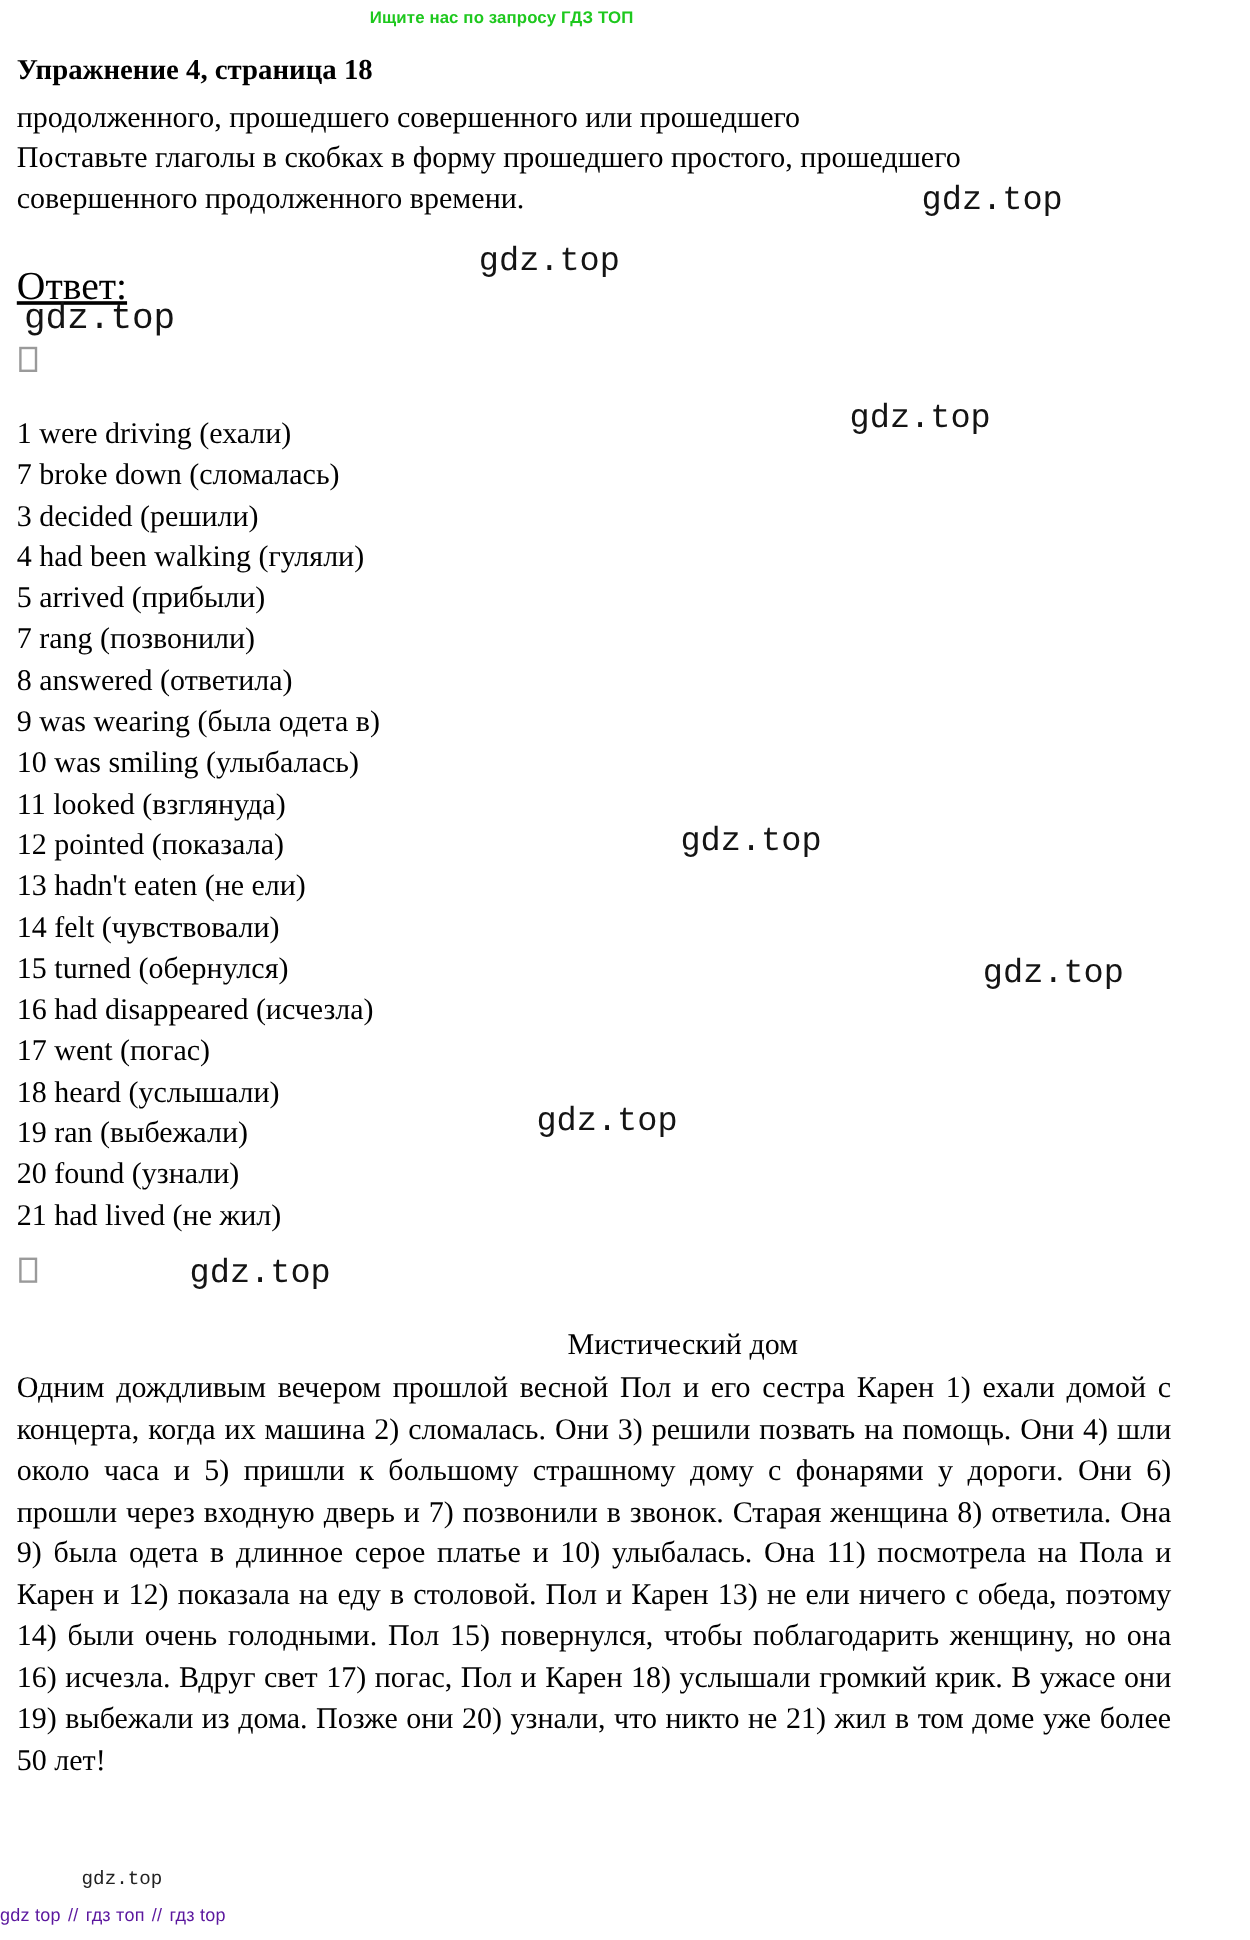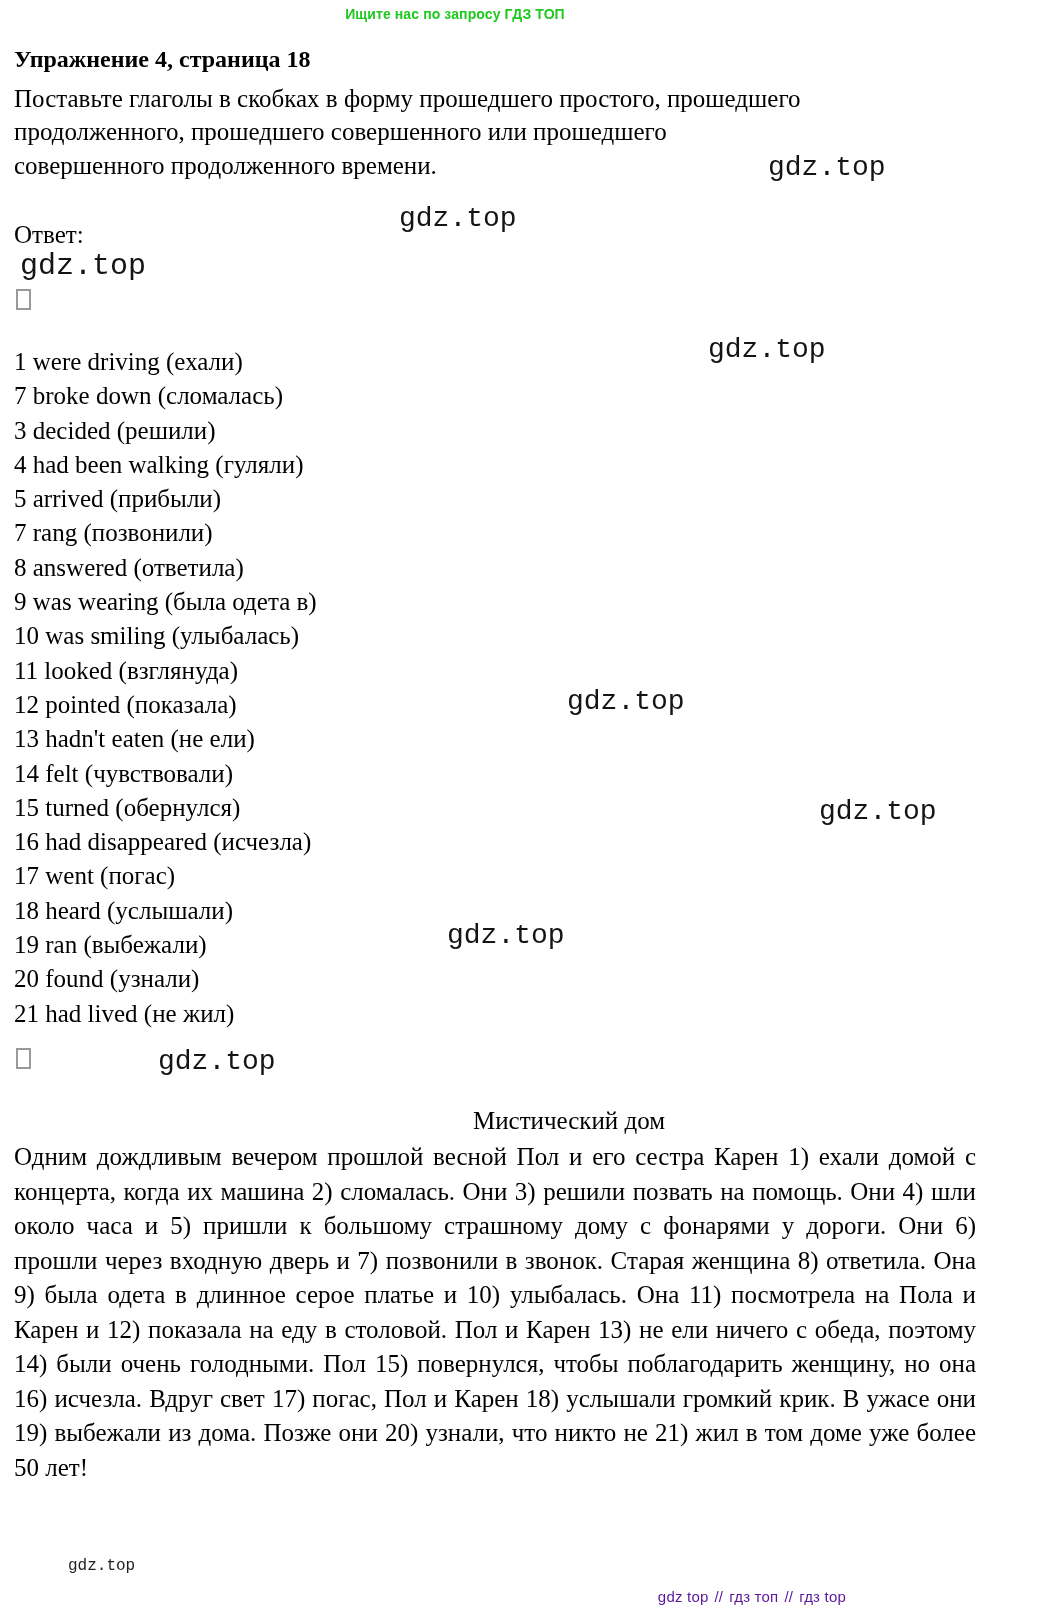--- a/index.html
+++ b/index.html
@@ -21,21 +21,20 @@
     position: absolute;
     top: 6px;
     left: 0;
     width: 836px;
     text-align: center;
     font-family: "Liberation Sans", sans-serif;
     font-weight: bold;
     font-size: 14px;
     color: #1ec81e;
     letter-spacing: 0.1px;
-    margin-left: 37px;
   }
 
   
   .page {
     position: absolute;
     top: 0;
     left: 0;
     width: 1042px;
     height: 1617px;
   }
@@ -59,22 +58,23 @@
     line-height: 1.33;
     text-align: justify;
     text-justify: inter-word;
   }
   .task-text > span { display: block; }
 
   .answer-label {
     position: absolute;
     top: 220px;
     left: 14px;
-    font-size: 25px;
+    font-size: 33px;
     line-height: 1.2;
+    text-decoration: underline;
   }
 
   .tofu {
     display: inline-block;
     width: 15px;
     height: 21px;
     border: 2px solid #9a9a9a;
     box-sizing: border-box;
     vertical-align: -3px;
   }
@@ -138,41 +138,41 @@
   .wm-7 { left: 447px; top: 920px;  font-size: 28px; }
   .wm-8 { left: 158px; top: 1046px; font-size: 28px; }
   .wm-9 { left: 68px;  top: 1557px; font-size: 16px; color: #222; }
 
   
   .footer {
     position: absolute;
     top: 1588px;
     left: 0;
     width: 846px;
-    text-align: right;
+    text-align: left;
     font-family: "Liberation Sans", sans-serif;
     font-size: 15px;
     color: #5b179e;
     letter-spacing: 0.2px;
   }
   .footer .sep { padding: 0 6px; }
   .footer a { color: #5b179e; text-decoration: none; }
 </style>
 </head>
 <body>
 
 <div class="page">
 
   <div class="promo-banner">Ищите нас по запросу ГДЗ ТОП</div>
 
   <div class="exercise-title">Упражнение 4, страница 18</div>
 
   <div class="task-text">
+    <span>продолженного, прошедшего совершенного или прошедшего</span>
     <span>Поставьте глаголы в скобках в форму прошедшего простого, прошедшего</span>
-    <span>продолженного, прошедшего совершенного или прошедшего</span>
     <span>совершенного продолженного времени.</span>
   </div>
 
   <div class="answer-label">Ответ:</div>
 
   <div class="wm wm-1">gdz.top</div>
   <div class="wm wm-2">gdz.top</div>
   <div class="wm wm-3">gdz.top</div>
   <div class="wm wm-4">gdz.top</div>
   <div class="wm wm-5">gdz.top</div>

